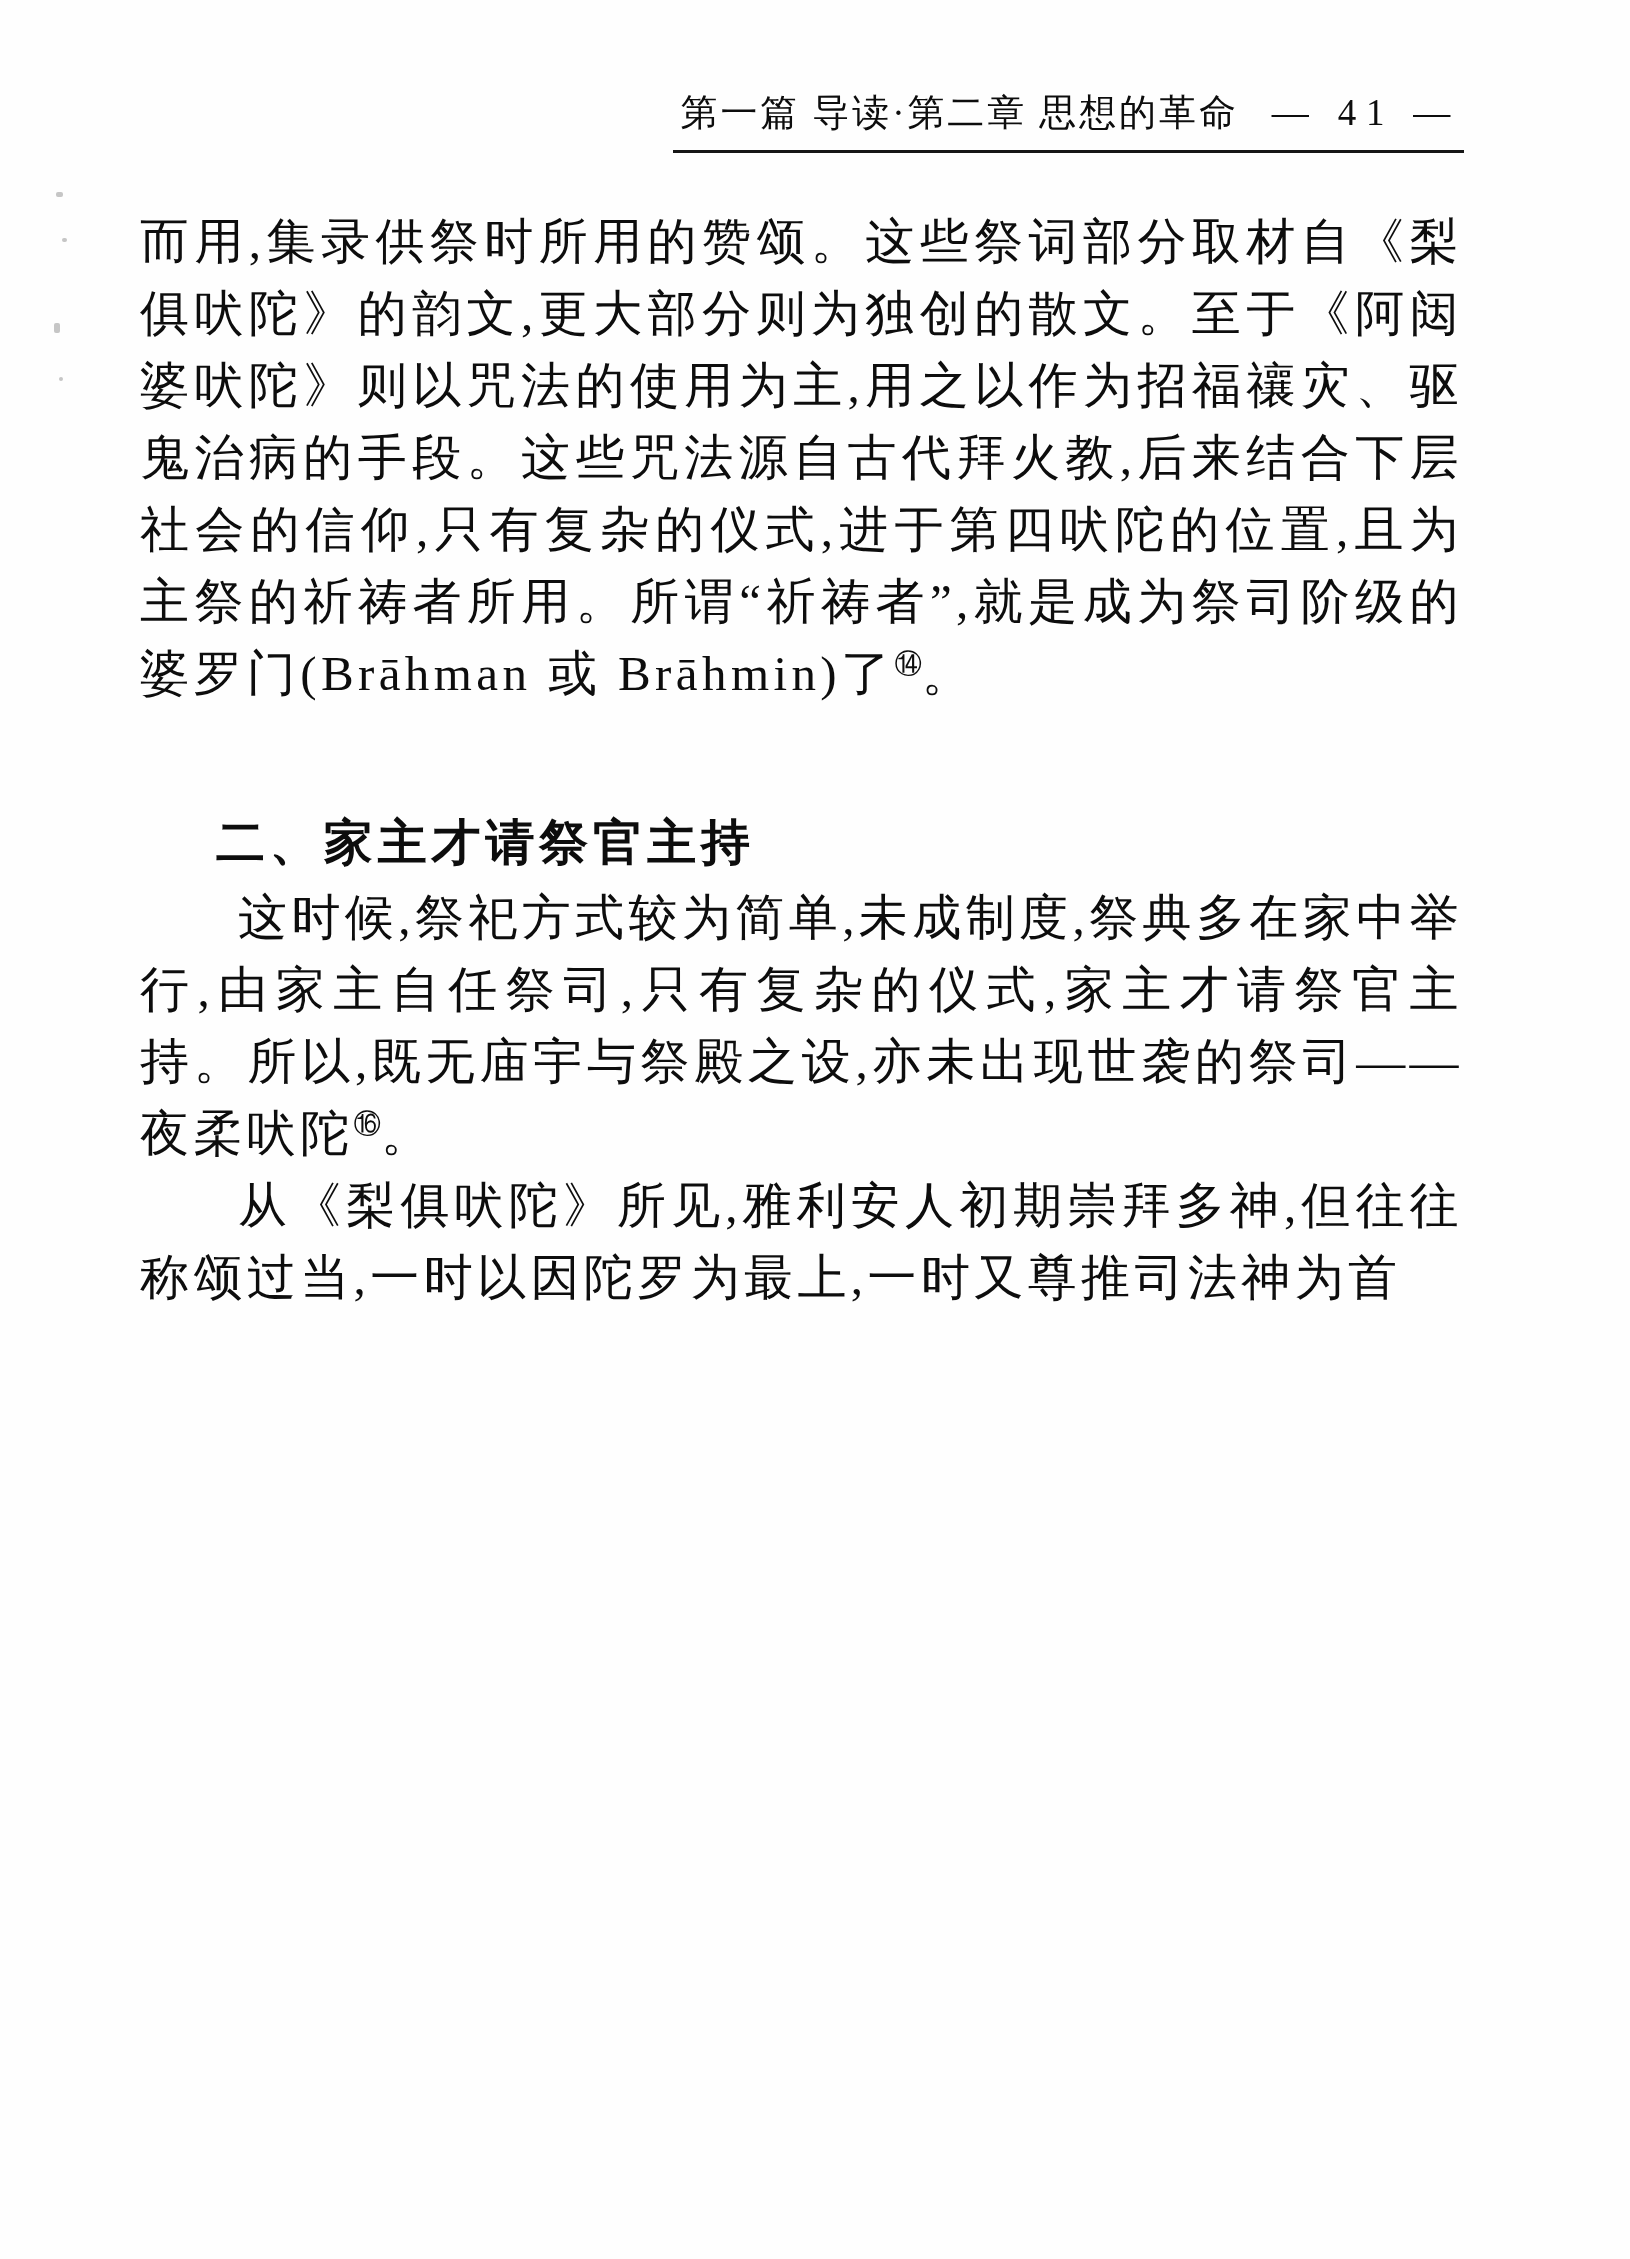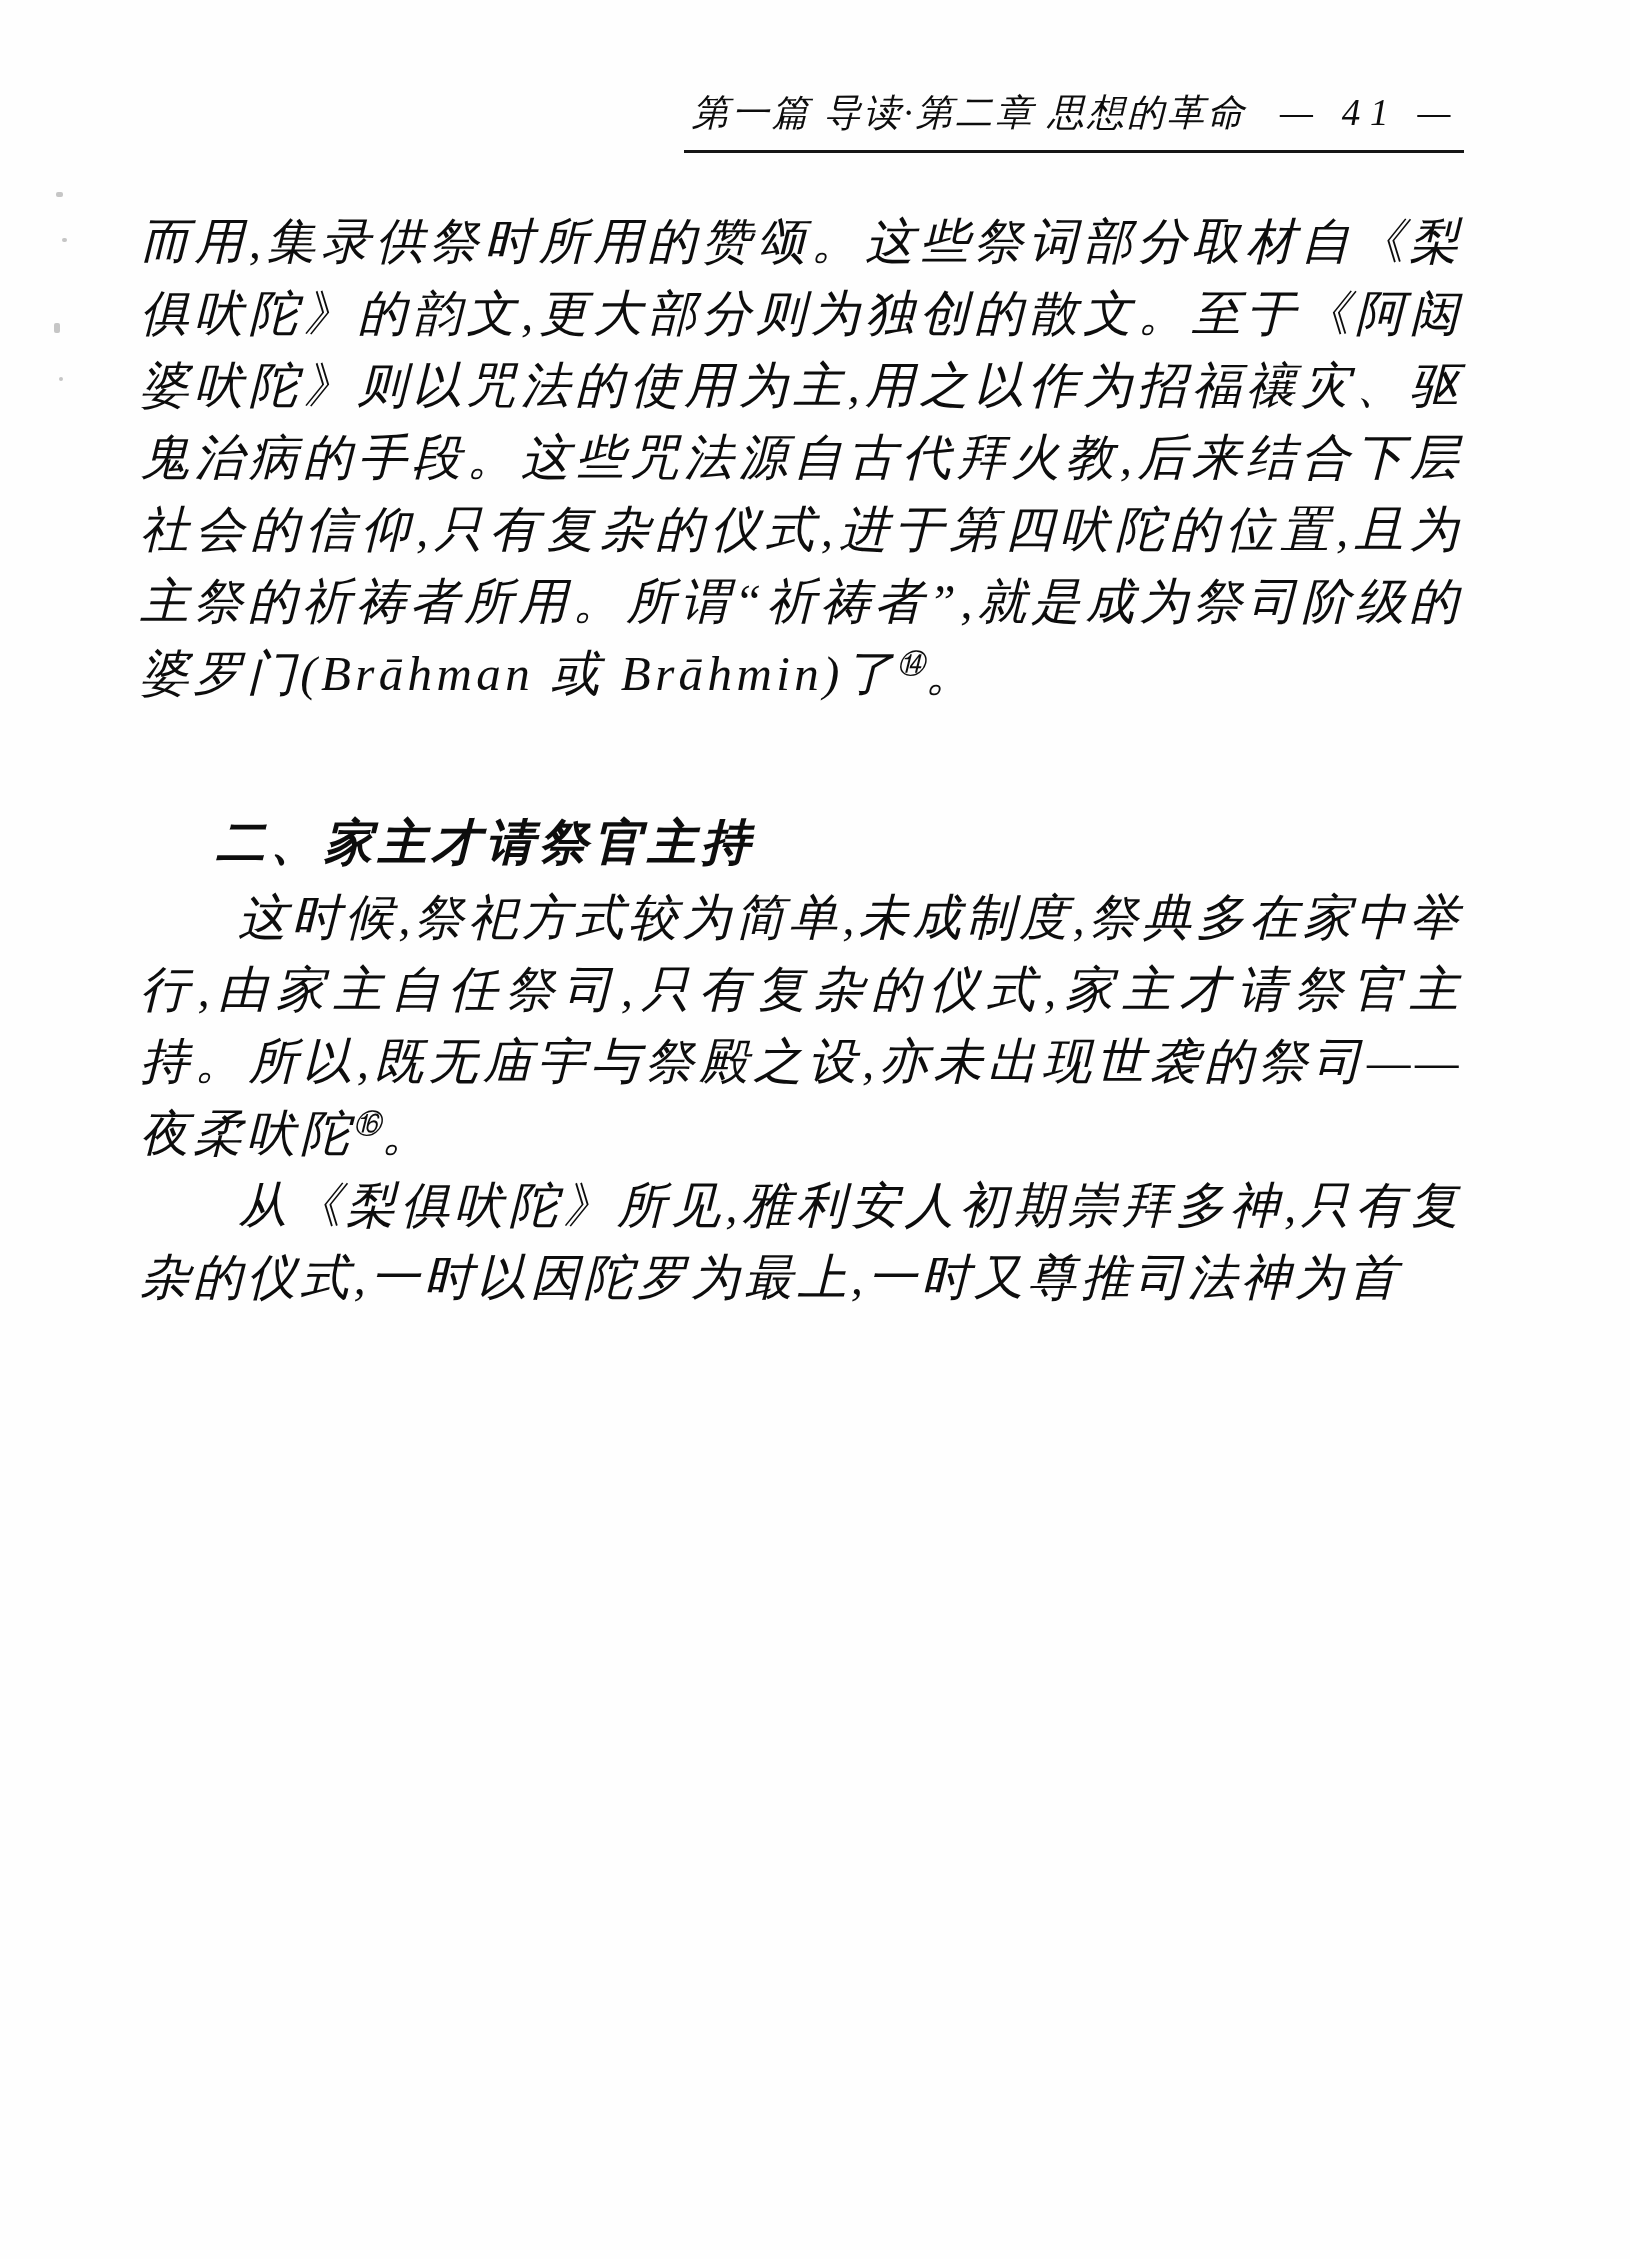--- a/index.html
+++ b/index.html
@@ -4,21 +4,21 @@
 <style>
   html, body { margin: 0; padding: 0; }
   body {
     width: 1631px; height: 2259px;
     background: #fefefe;
     color: #0d0d0d;
     font-family: "Liberation Serif", "DejaVu Serif", serif;
     position: relative;
     overflow: hidden;
   }
-  .page { position: absolute; inset: 0; font-style: italic; }
+  .page { position: absolute; inset: 0; }
 
   
   .header {
     position: absolute;
     top: 88px; left: 0; right: 167px;
     text-align: right;
     font-size: 37px;
     letter-spacing: 2.9px;
     white-space: nowrap;
   }
@@ -80,21 +80,21 @@
   <div class="body-text">
 
     <p><span>而用,集录供祭时所用的赞颂。这些祭词部分取材自《梨俱吠陀》的韵文,更大部分则为独创的散文。至于《阿闼婆吠陀》则以咒法的使用为主,用之以作为招福禳灾、驱鬼治病的手段。这些咒法源自古代拜火教,后来结合下层社会的信仰,只有复杂的仪式,进于第四吠陀的位置,且为主祭的祈祷者所用。所谓“祈祷者”,就是成为祭司阶级的婆罗门(Brāhman 或 Brāhmin)了</span><sup class="fn">⑭</sup><span>。</span></p>
 
 
     <h2 class="section-heading">二、家主才请祭官主持</h2>
 
 
     <p class="indent"><span>这时候,祭祀方式较为简单,未成制度,祭典多在家中举行,由家主自任祭司,只有复杂的仪式,家主才请祭官主持。所以,既无庙宇与祭殿之设,亦未出现世袭的祭司——夜柔吠陀</span><sup class="fn">⑯</sup><span>。</span></p>
 
-    <p class="indent"><span>从《梨俱吠陀》所见,雅利安人初期崇拜多神,只有复杂的仪式,一时以因陀罗为最上,一时又尊推司法神为首</span></p>
+    <p class="indent"><span>从《梨俱吠陀》所见,雅利安人初期崇拜多神,但往往称颂过当,一时以因陀罗为最上,一时又尊推司法神为首</span></p>
 
   </div>
 
   <div class="artifact a1"></div>
   <div class="artifact a2"></div>
   <div class="artifact a3"></div>
   <div class="artifact a4"></div>
 
 </div>
 

